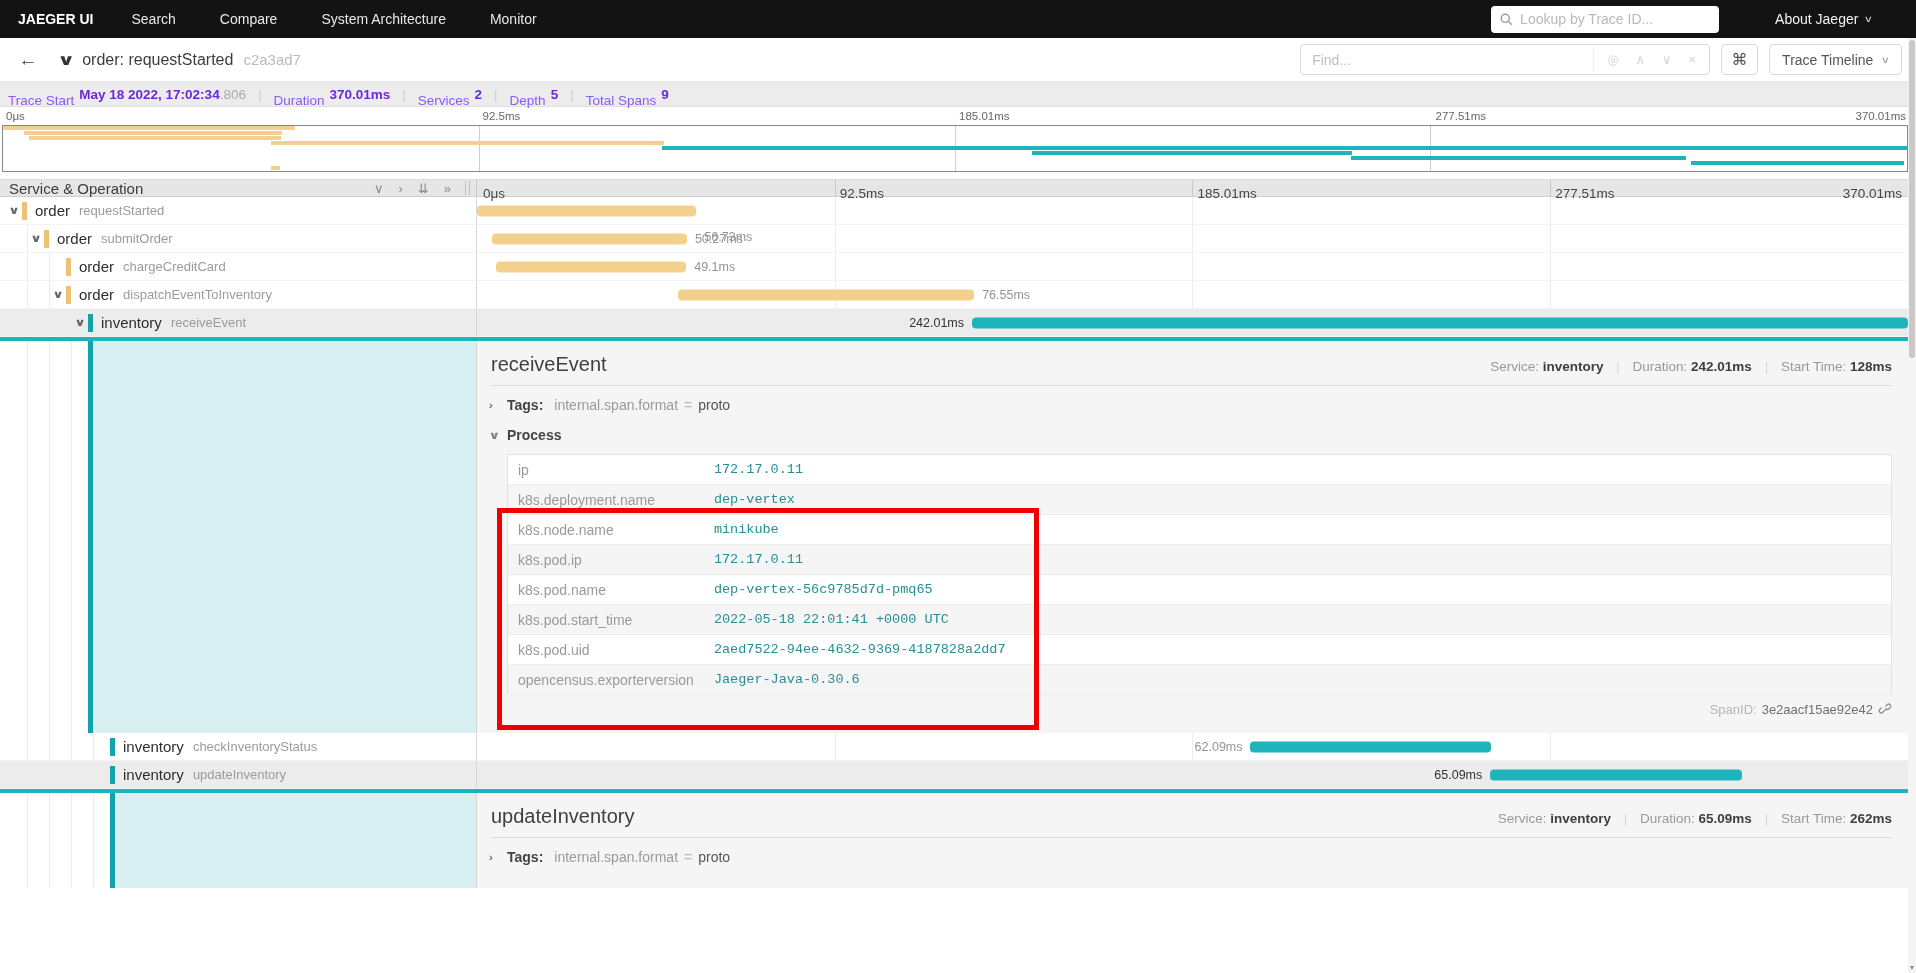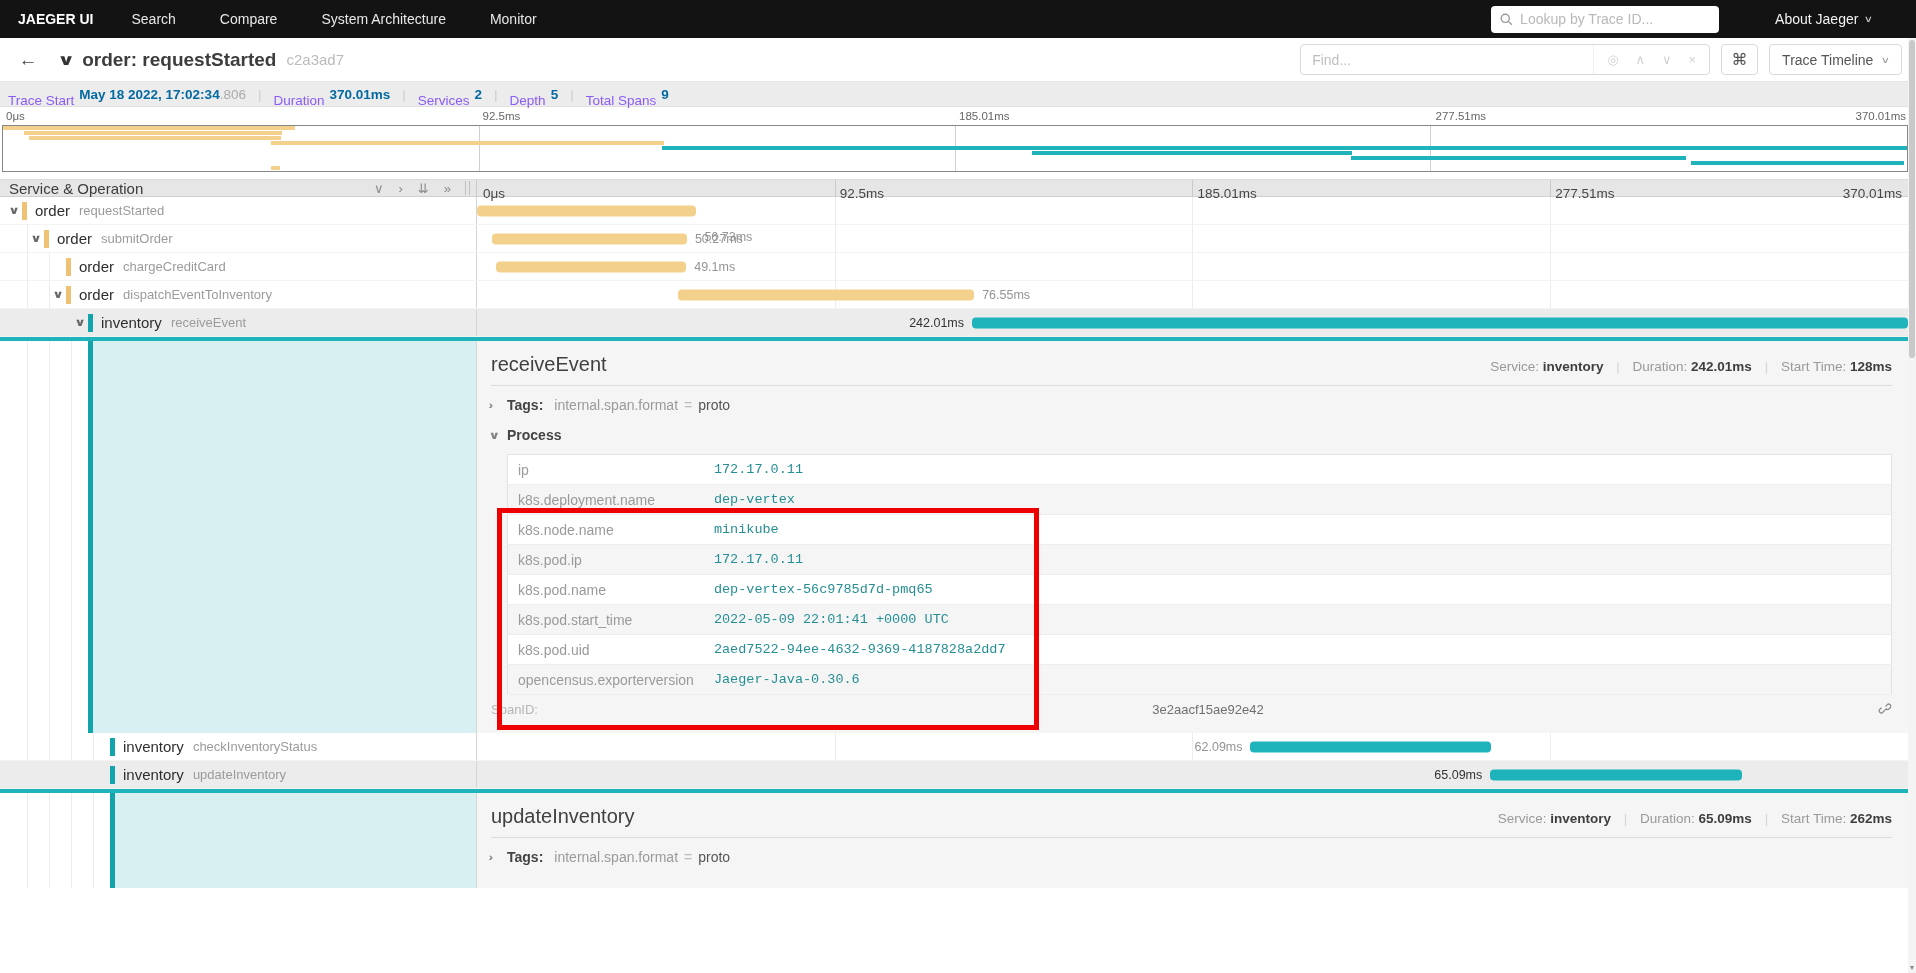--- a/index.html
+++ b/index.html
@@ -15,35 +15,35 @@
   .nav-lookup svg { flex:none; margin-right:7px; }
   .nav-lookup input { border:0; outline:0; width:100%; font-size:14px; font-family:inherit; color:#444; }
   .nav-lookup input::placeholder { color:#b9b9b9; }
   .about { color:#f2f2f2; font-size:14px; display:flex; align-items:center; gap:7px; cursor:pointer; margin-right:26px;}
   .about .caret { font-size:9px; color:#cfcfcf; transform:scaleX(1.4); }
 
   
   .trace-bar { height:44px; background:#fff; display:flex; align-items:center; padding:0 14px 0 10px; border-bottom:1px solid #e6e6e6; }
   .back-btn { font-size:19px; color:#444; width:36px; text-align:center; cursor:pointer; }
   .title-twisty { font-size:15px; font-weight:bold; color:#333; margin:0 10px 0 14px; transform:scaleX(1.5); display:inline-block; cursor:pointer; }
-  .trace-title { font-size:19px; color:#3d3d3d;font-weight:bold; }
+  .trace-title { font-size:16px; color:#3d3d3d; }
   .trace-id { font-size:15px; color:#bbb; margin-left:10px; }
   .trace-bar .spacer { flex:1; }
   .find-group { display:flex; align-items:center; height:31px; border:1px solid #d9d9d9; border-radius:4px; background:#fff; overflow:hidden; }
   .find-group input { border:0; outline:0; width:292px; padding:0 11px; font-size:14px; font-family:inherit; color:#555; }
   .find-group input::placeholder { color:#bfbfbf; }
   .find-icons { display:flex; align-items:center; gap:17px; padding:0 13px; color:#d2d2d2; font-size:13px; border-left:1px solid #f0f0f0; height:100%; }
   .sq-btn { height:31px; min-width:37px; border:1px solid #d9d9d9; border-radius:4px; background:#fff; display:flex; align-items:center; justify-content:center; font-size:16px; color:#555; margin-left:11px; cursor:pointer; }
   .view-btn { height:31px; border:1px solid #d9d9d9; border-radius:4px; background:#fff; display:flex; align-items:center; padding:0 12px; font-size:14px; color:#555; margin-left:11px; cursor:pointer; gap:9px; }
   .view-btn .caret { font-size:9px; color:#999; transform:scaleX(1.4); }
 
   
   .summary { height:25px; background:#ececec; border-bottom:1px solid #e0e0e0; display:flex; align-items:center; padding:0 8px; font-size:13.5px; }
   .summary .lbl { color:#8b5cf6; margin-right:5px;margin-top:12px; }
-  .summary .val { color:#0369a1; font-weight:bold; }
+  .summary .val { color:#6d28d9; font-weight:bold; }
   .summary .dim { color:#aaa; }
   .summary .sep { color:#ccc; margin:0 12px; }
 
   
   .minimap { padding:3px 8px 7px 2px; }
   .mm-labels { position:relative; height:15px; font-size:11.5px; color:#666; }
   .mm-labels span { position:absolute; top:0; }
   .mm-canvas { position:relative; height:47px; border:1px solid #878787; background:
       linear-gradient(#cfcfcf,#cfcfcf) 25% 0/1px 100% no-repeat,
       linear-gradient(#cfcfcf,#cfcfcf) 50% 0/1px 100% no-repeat,
@@ -105,21 +105,21 @@
   .tag-v { color:#555; }
 
   .kv-wrap { position:relative; margin:4px 0 6px 16px; }
   table.kv { width:100%; border-collapse:collapse; border:1px solid #e2e2e2; background:#fff; }
   .kv td { padding:6px 10px; font-size:14px; height:30px; border-bottom:1px solid #ededed; }
   .kv tr:nth-child(2n) td { background:#f5f5f5; }
   .kv td.k { color:#9a9a9a; width:185px; }
   .kv td.v { color:#268f94; font-family:"Liberation Mono","DejaVu Sans Mono",monospace; font-size:13.5px; }
   .red-box { position:absolute; left:-10px; top:54px; width:542px; height:222px; border:5px solid var(--c-red,#ee0000); pointer-events:none; }
 
-  .spanid-row { text-align:right; font-size:13px; margin-top:7px; color:#b5b5b5; display:flex; justify-content:space-between; align-items:center; gap:5px;}
+  .spanid-row { text-align:right; font-size:13px; margin-top:7px; color:#b5b5b5; display:flex; justify-content:flex-end; align-items:center; gap:5px;}
   .spanid-row b { color:#6f6f6f; font-weight:normal; }
 
   
   .scrollbar { position:fixed; right:0; top:38px; bottom:0; width:8px; background:#f4f4f4; }
   .sb-thumb { position:absolute; top:2px; left:1px; width:6px; height:318px; background:#c9c9c9; border-radius:3px; }
   .sb-down { position:absolute; bottom:0; left:0; width:8px; height:10px; font-size:8px; color:#8a8a8a; text-align:center; line-height:10px; }
 </style>
 </head>
 <body>
 
@@ -369,21 +369,21 @@
           <tr>
                 <td class="k">k8s.pod.ip</td>
                 <td class="v">172.17.0.11</td>
               </tr>
           <tr>
                 <td class="k">k8s.pod.name</td>
                 <td class="v">dep-vertex-56c9785d7d-pmq65</td>
               </tr>
           <tr>
                 <td class="k">k8s.pod.start_time</td>
-                <td class="v">2022-05-09 22:01:41 +0000 UTC</td>
+                <td class="v">2022-05-18 22:01:41 +0000 UTC</td>
               </tr>
           <tr>
                 <td class="k">k8s.pod.uid</td>
                 <td class="v">2aed7522-94ee-4632-9369-4187828a2dd7</td>
               </tr>
           <tr>
                 <td class="k">opencensus.exporterversion</td>
                 <td class="v">Jaeger-Java-0.30.6</td>
               </tr>
         </tbody>

